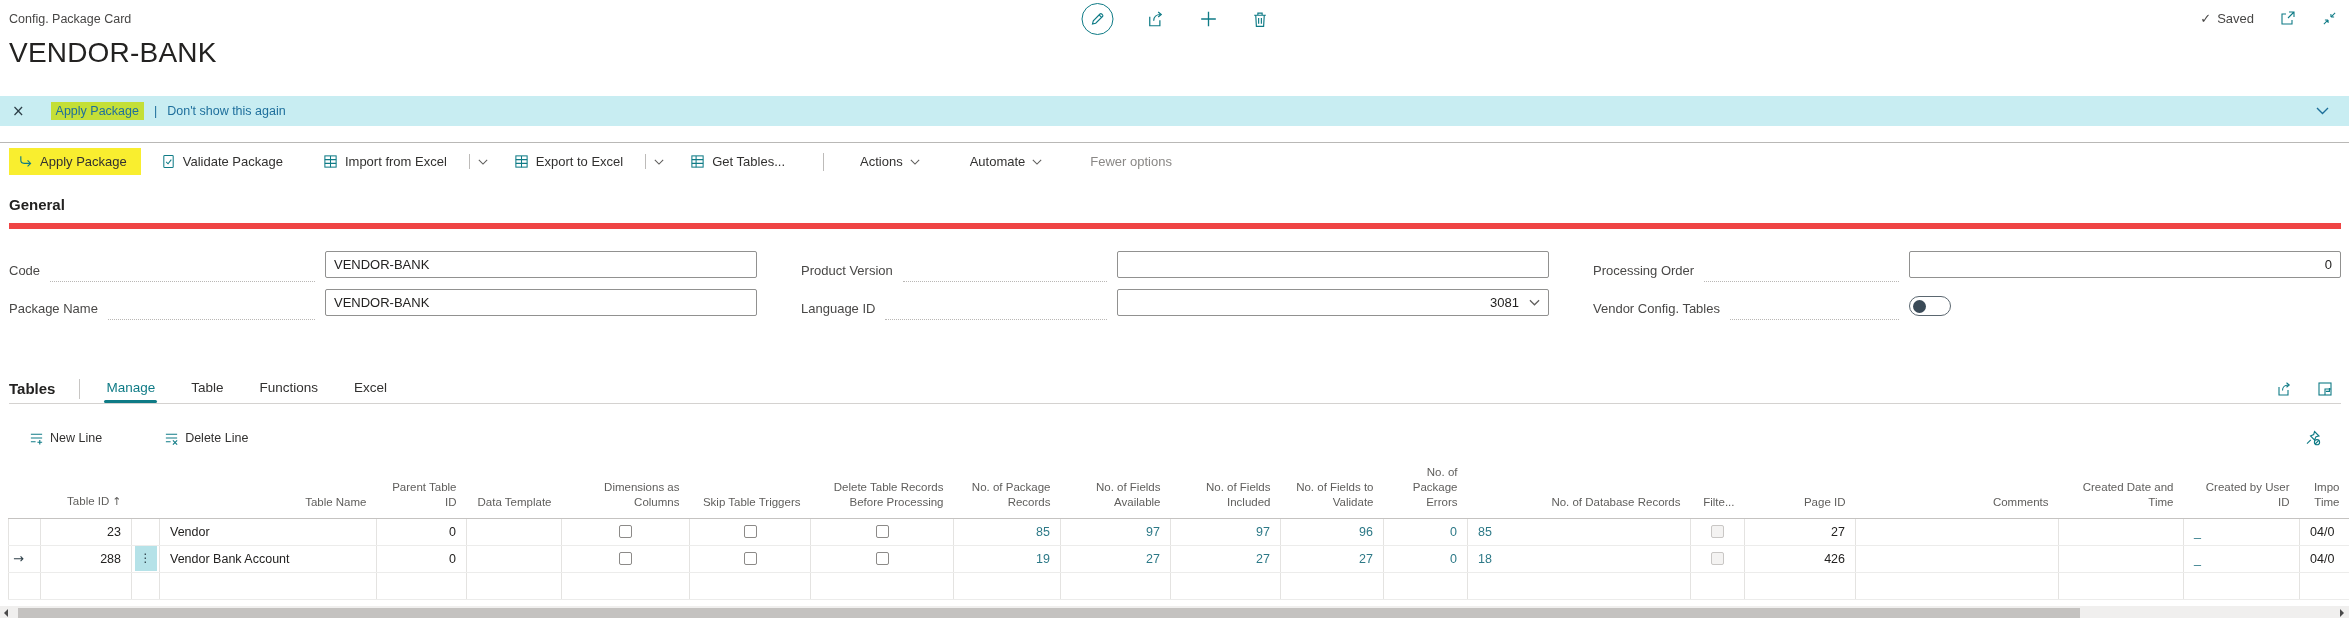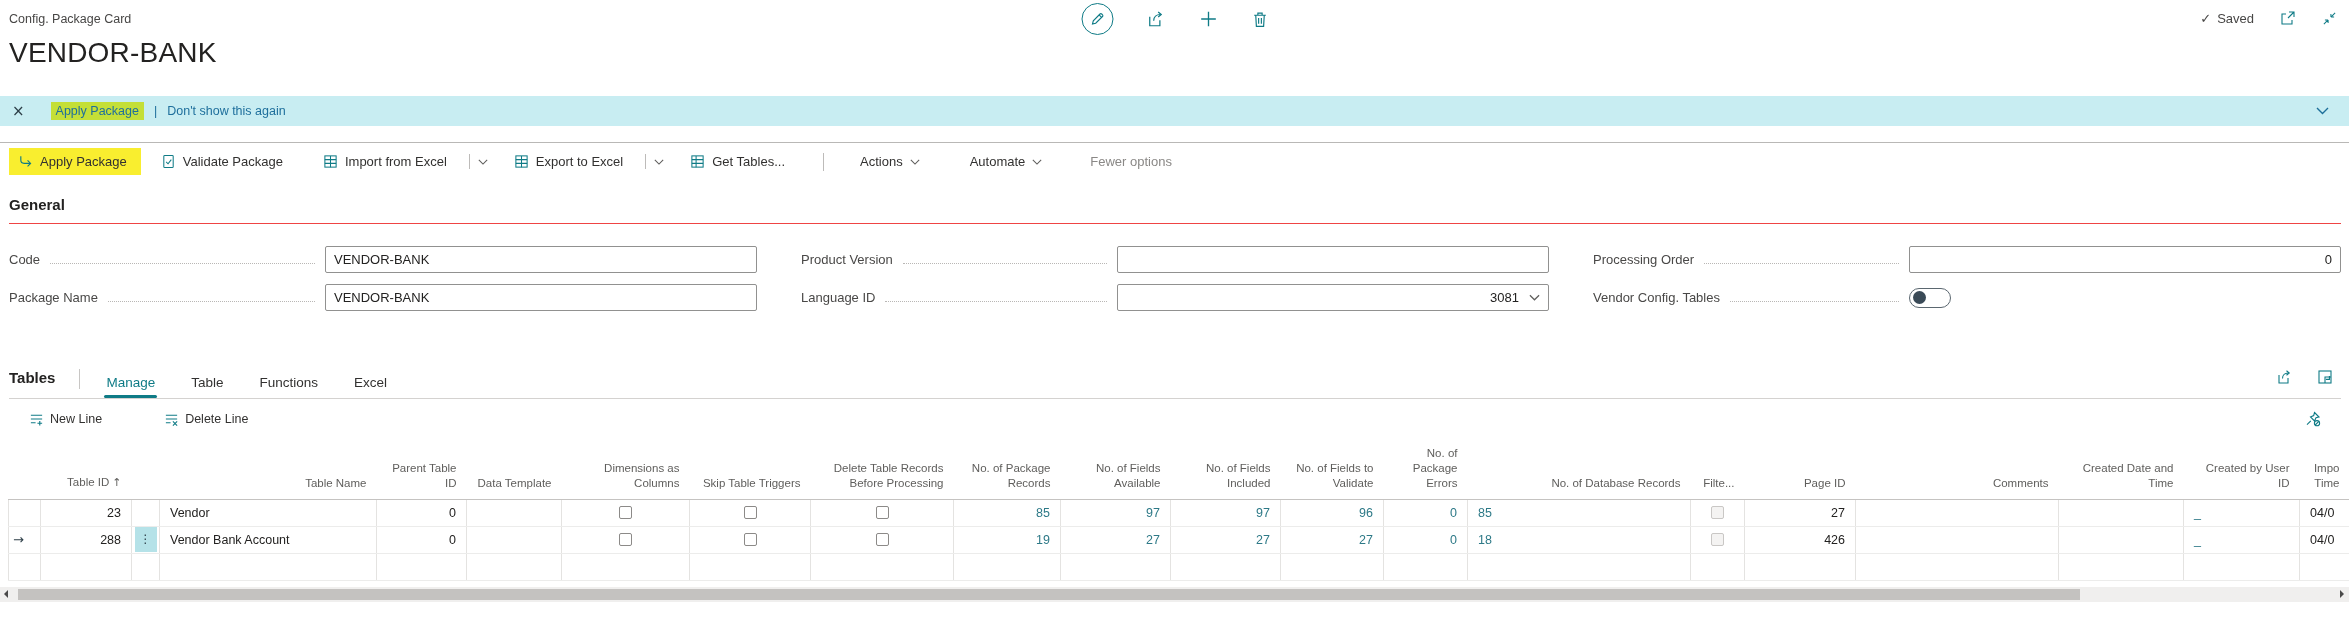--- a/index.html
+++ b/index.html
@@ -50,39 +50,39 @@
   .splitgrp{display:flex;align-items:center;}
   .mini-sep{width:1px;height:15px;background:#bdbbb9;margin:0 2px;}
   .caretbtn{padding:5px 6px;display:flex;align-items:center;}
   .vsep{width:1px;height:18px;background:#bdbbb9;margin:0 16px 0 18px;}
   .fewer{color:#8a8886;margin-left:8px;}
   .gap{width:10px;}
 
   
   .general{margin:16px 8px 0 9px;}
   .sect-h{font-size:15px;font-weight:bold;color:#232221;padding-bottom:10px;
-          border-bottom:1px solid #ef4444;display:block;width:100%;text-align:left;}
+          border-bottom:6px solid #ef4444;display:block;width:100%;text-align:left;}
   .fields{display:grid;grid-template-columns:1fr 1fr 1fr;column-gap:44px;margin-top:22px;row-gap:0;}
   .fcol{display:flex;flex-direction:column;gap:11px;}
-  .field{display:flex;align-items:center;height:27px;}
+  .field{display:flex;align-items:flex-end;height:27px;}
   .flabel{font-size:13px;color:#494847;white-space:nowrap;}
   .leader{flex:1;border-bottom:1px dotted #b9b7b5;margin:0 10px;transform:translateY(4px);}
   .finput{width:432px;height:27px;border:1px solid var(--inputborder);border-radius:2px;
           font-size:13px;color:#232221;padding:0 8px;background:#fff;font-family:inherit;}
   .finput.right{text-align:right;}
   .fakeinput{width:432px;height:27px;border:1px solid var(--inputborder);border-radius:2px;
              display:flex;align-items:center;justify-content:flex-end;gap:10px;padding:0 8px;
              font-size:13px;color:#232221;background:#fff;}
   .fakeinput .cvn{color:#5f5e5c;display:flex;}
   .toggle{width:42px;height:20px;border:1px solid #5b6770;border-radius:10px;background:#fff;position:relative;}
   .knob{position:absolute;left:3px;top:2.5px;width:13px;height:13px;border-radius:50%;background:#3a4a57;}
 
   
   .tables{margin-top:58px;}
-  .thead-row{display:flex;align-items:flex-start;height:30px;margin:0 8px 0 9px;
+  .thead-row{display:flex;align-items:center;height:30px;margin:0 8px 14px 9px;
              border-bottom:1px solid #d4d2d0;}
   .thead-row .sect-h{border-bottom:none;padding-bottom:0;width:auto;}
   .vsep2{width:1px;height:20px;background:#c8c6c4;margin:0 24px;}
   .tabs{display:flex;align-items:flex-end;gap:32px;height:100%;}
   .tab{font-size:13.5px;color:#323130;text-decoration:none;padding:4px 2px 8px;position:relative;}
   .tab.active{color:var(--teal);}
   .tab.active::after{content:"";position:absolute;left:0;right:0;bottom:0;height:3px;background:var(--teal);border-radius:2px;}
   .thead-icons{margin-left:auto;display:flex;gap:24px;color:var(--teal);margin-right:8px;}
   .subbar{display:flex;align-items:center;height:40px;padding-left:9px;font-size:12.5px;}
   .subbar .cmd{gap:6px;}

